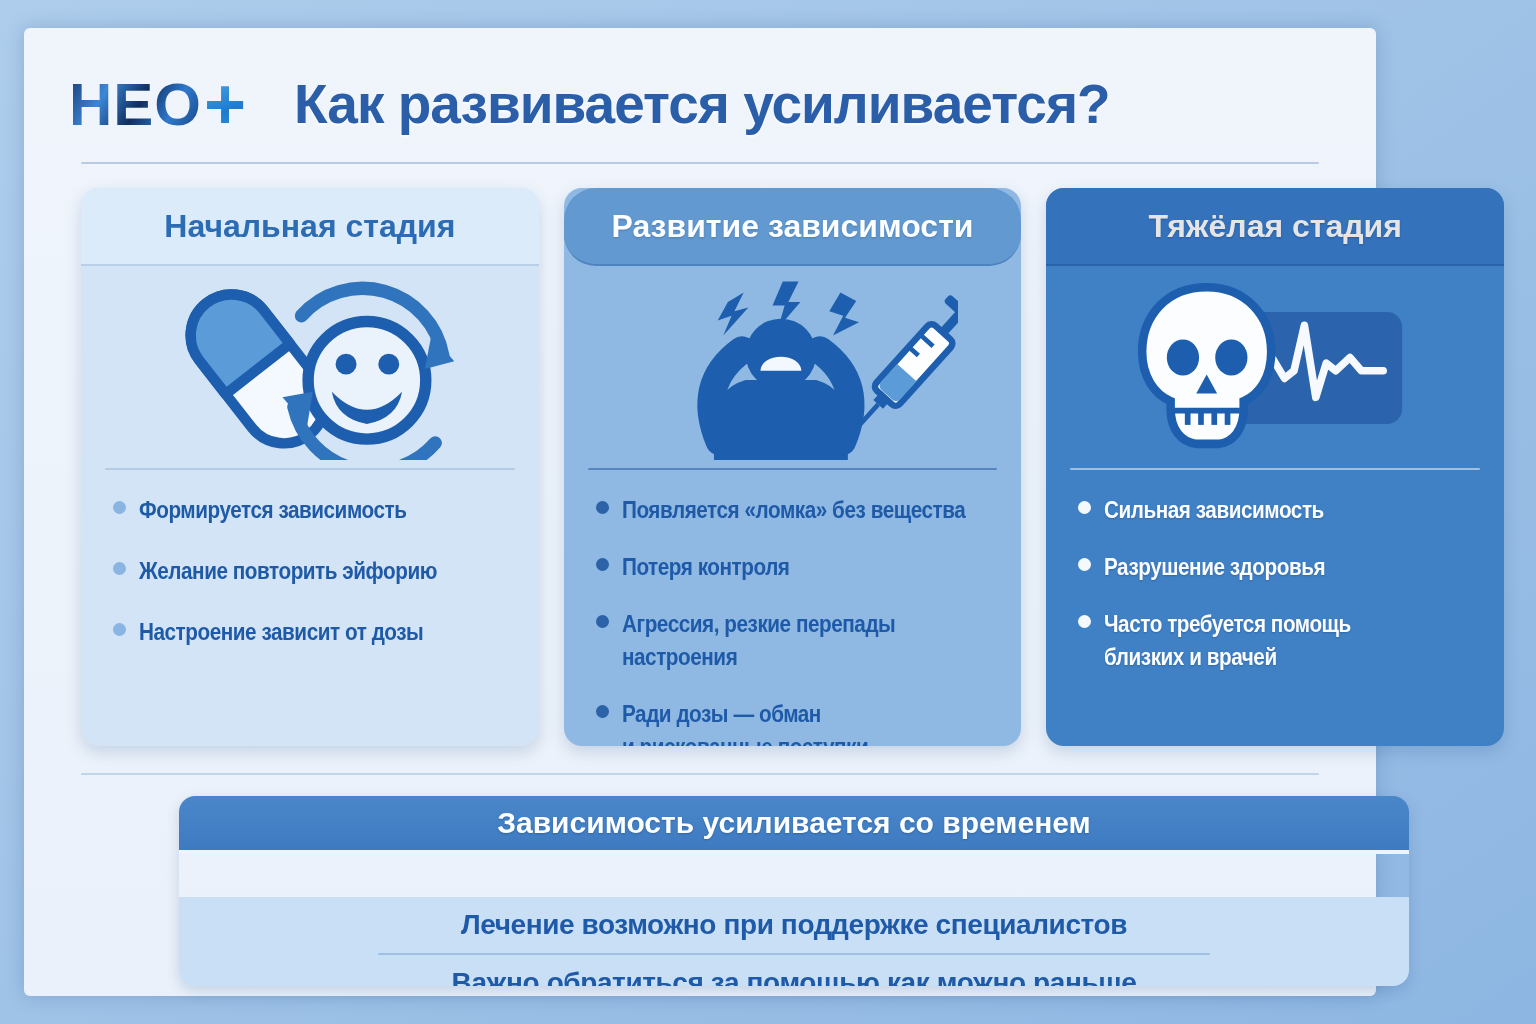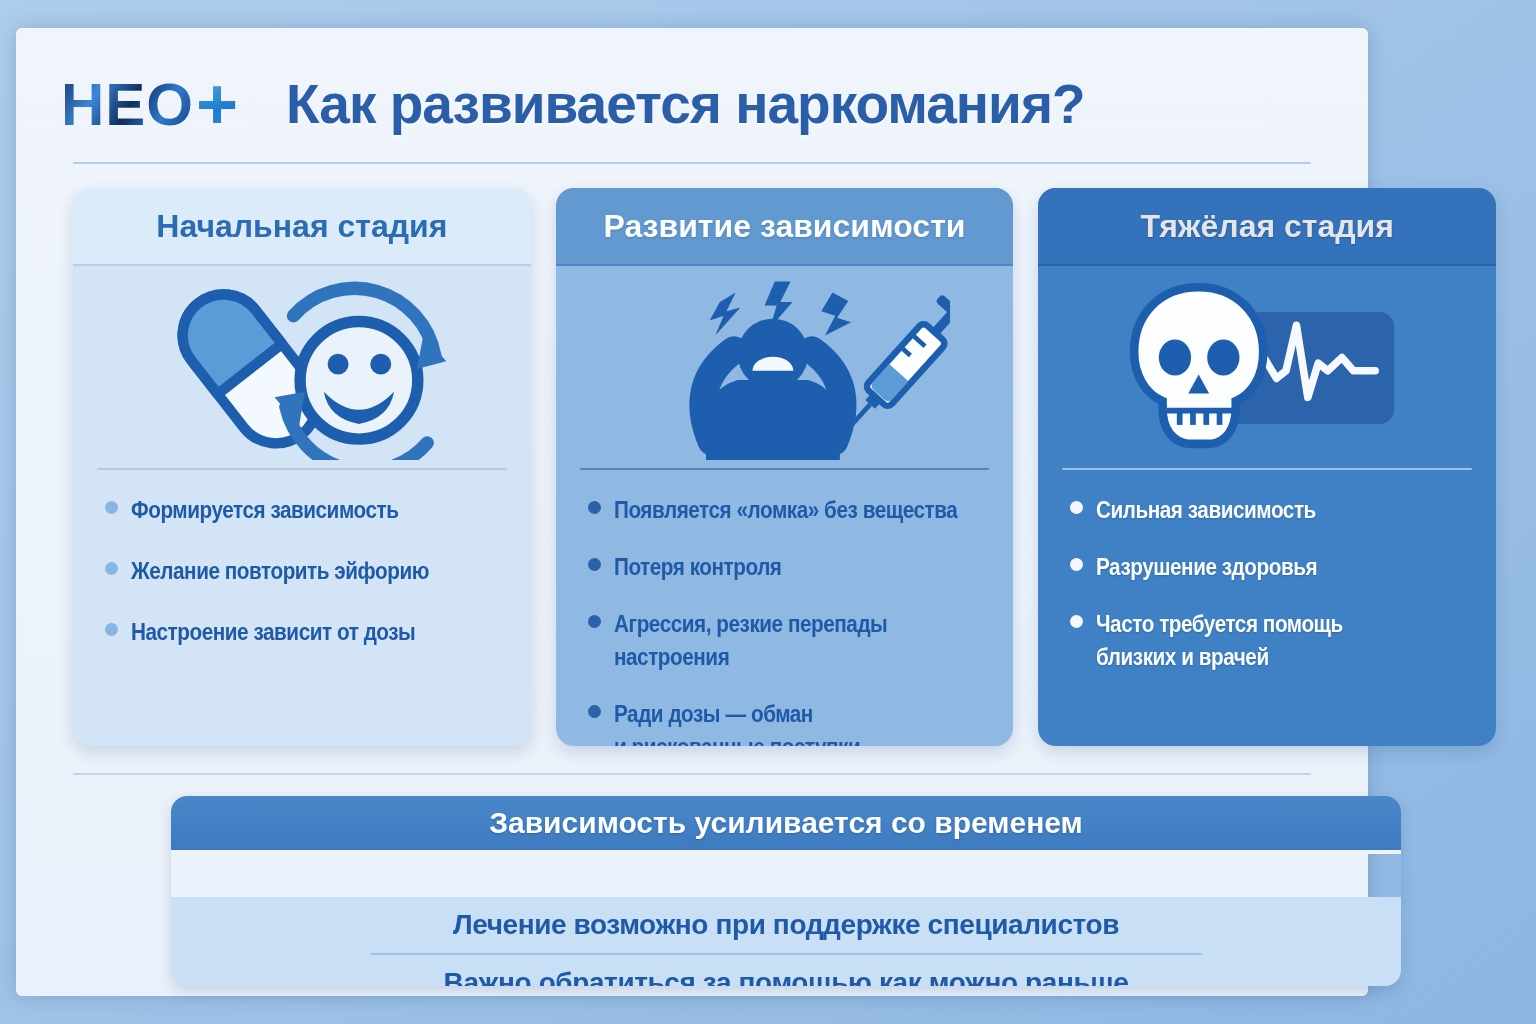--- a/index.html
+++ b/index.html
@@ -3,21 +3,21 @@
 <meta charset="utf-8">
 <style>
   * { margin:0; padding:0; box-sizing:border-box; }
   html,body { width:1536px; height:1024px; }
   body {
     font-family:"Liberation Sans", sans-serif;
     background:linear-gradient(145deg,#aecdec 0%, #9dc1e6 55%, #8db6e2 100%);
     position:relative;
   }
   .panel {
-    position:absolute; left:16px; top:28px; width:1352px; height:968px;
+    position:absolute; left:24px; top:28px; width:1352px; height:968px;
     background:linear-gradient(180deg,#f0f5fc 0%, #eaf1fa 100%);
     border-radius:6px;
     box-shadow:0 0 18px rgba(40,80,140,.25);
   }
 
   
   .header { position:absolute; left:45px; top:36px; right:50px; height:80px;
             display:flex; align-items:center; }
   .logo { display:flex; align-items:center; margin-right:48px; }
   .logo-text {
@@ -43,21 +43,21 @@
   .card { flex:1 1 0; border-radius:18px; overflow:hidden; display:flex; flex-direction:column;
           box-shadow:0 6px 16px rgba(30,70,130,.18); }
   .card-1 { background:#d3e4f6; }
   .card-2 { background:#8fb9e3; }
   .card-3 { background:#4080c5; }
 
   .card-header { height:78px; display:flex; align-items:center; justify-content:center;
                  font-size:32px; font-weight:700; flex:none; }
   .card-1 .card-header { background:#dcebfa; color:#2b6cb5; border-bottom:2px solid #b9cfe8; }
   .card-2 .card-header { background:#6299d0; color:#fdfeff; border-bottom:2px solid #4d83bf;
-                         text-shadow:0 1px 2px rgba(20,50,100,.25); }
+                         text-shadow:0 1px 2px rgba(20,50,100,.25);border-radius:32px; }
   .card-3 .card-header { background:#3572bc; color:#e5e5e5; border-bottom:2px solid #2a62ab;
                          text-shadow:0 1px 2px rgba(10,35,80,.3); }
 
   .icon-zone { height:202px; flex:none; display:flex; align-items:center; justify-content:center; }
   .card-rule { height:2px; margin:0 24px; flex:none; border-radius:2px; }
   .card-1 .card-rule { background:#b5cbe4; }
   .card-2 .card-rule { background:#5586bf; }
   .card-3 .card-rule { background:rgba(235,244,252,.55); }
 
   .bullets { list-style:none; padding:24px 12px 0 32px; }
@@ -95,21 +95,21 @@
 </head>
 <body>
 
 <div class="panel">
 
   <div class="header">
     <div class="logo">
       <span class="logo-text">НЕО</span>
       <span class="logo-plus">+</span>
     </div>
-    <div class="page-title">Как развивается наркомания?</div>
+    <div class="page-title">Как развивается усиливается?</div>
   </div>
   <div class="header-rule"></div>
 
   <div class="cards">
 
     <div class="card card-1">
       <div class="card-header">Начальная стадия</div>
       <div class="icon-zone">
         <svg width="310" height="186" viewBox="0 0 310 196">
           <g transform="rotate(-38 100 100)">

